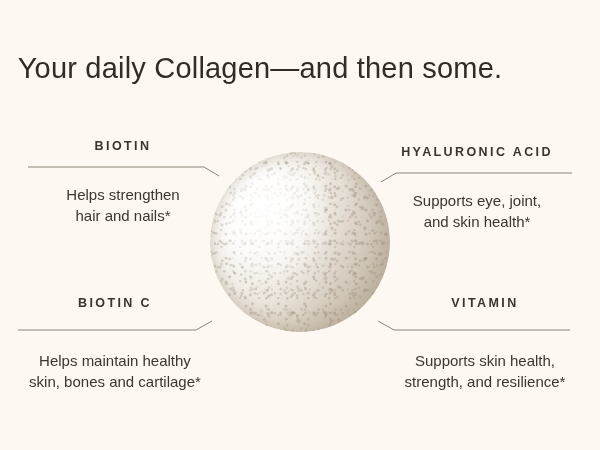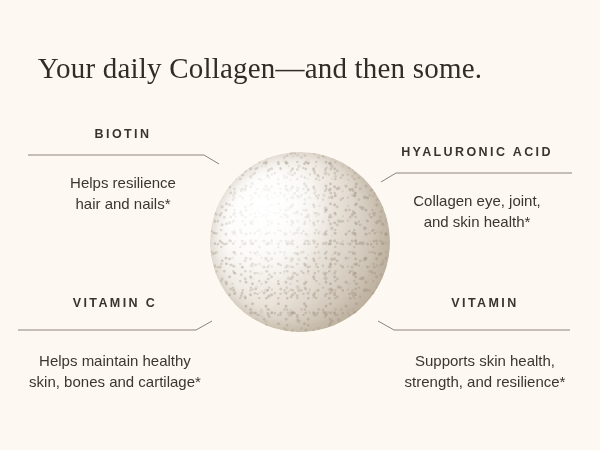--- a/index.html
+++ b/index.html
@@ -20,21 +20,21 @@
     background: #fdf8f1;
   }
 
   
   .headline {
     position: absolute;
     left: 0;
     top: 52px;
     width: 520px;
     text-align: center;
-    font-family: Liberation Serif, serif;
+    font-family: Liberation Sans, sans-serif;
     font-size: 29px;
     font-weight: 400;
     letter-spacing: 0.2px;
     color: #312c28;
     white-space: nowrap;
   }
 
   
   .powder-wrap {
     position: absolute;
@@ -129,21 +129,21 @@
     inset: 0;
     border-radius: 50%;
     box-shadow: inset 0 0 14px rgba(190,178,160,0.5), inset -6px -4px 18px rgba(171,157,137,0.35);
   }
 
   
   .quad {
     position: absolute;
     width: 230px;
   }
-  .quad-tl { left: 8px;   top: 128px; }
+  .quad-tl { left: 8px;   top: 140px; }
   .quad-tr { left: 362px; top: 146px; }
   .quad-bl { left: 0px;   top: 297px; }
   .quad-br { left: 370px; top: 297px; }
 
   .nutrient-name {
     font-size: 12.5px;
     font-weight: 700;
     letter-spacing: 2.4px;
     color: #3a342f;
     text-align: center;
@@ -187,36 +187,36 @@
     <div class="powder-highlight"></div>
     <div class="powder-edge"></div>
   </div>
 
   <div class="quad quad-tl">
     <div class="nutrient-name">BIOTIN</div>
     <svg class="rule" viewBox="0 0 230 16">
       <line x1="20" y1="5" x2="196" y2="5"></line>
       <line x1="196" y1="5" x2="211" y2="14"></line>
     </svg>
-    <div class="desc">Helps resilience
+    <div class="desc">Helps strengthen
 hair and nails*</div>
   </div>
 
   <div class="quad quad-tr">
     <div class="nutrient-name">HYALURONIC ACID</div>
     <svg class="rule" viewBox="0 0 230 16">
       <line x1="19" y1="14" x2="34" y2="5"></line>
       <line x1="34" y1="5" x2="210" y2="5"></line>
     </svg>
-    <div class="desc">Collagen eye, joint,
+    <div class="desc">Supports eye, joint,
 and skin health*</div>
   </div>
 
   <div class="quad quad-bl">
-    <div class="nutrient-name">VITAMIN C</div>
+    <div class="nutrient-name">BIOTIN C</div>
     <svg class="rule" viewBox="0 0 230 16">
       <line x1="18" y1="11" x2="196" y2="11"></line>
       <line x1="196" y1="11" x2="212" y2="2"></line>
     </svg>
     <div class="desc">Helps maintain healthy
 skin, bones and cartilage*</div>
   </div>
 
   <div class="quad quad-br">
     <div class="nutrient-name">VITAMIN</div>

